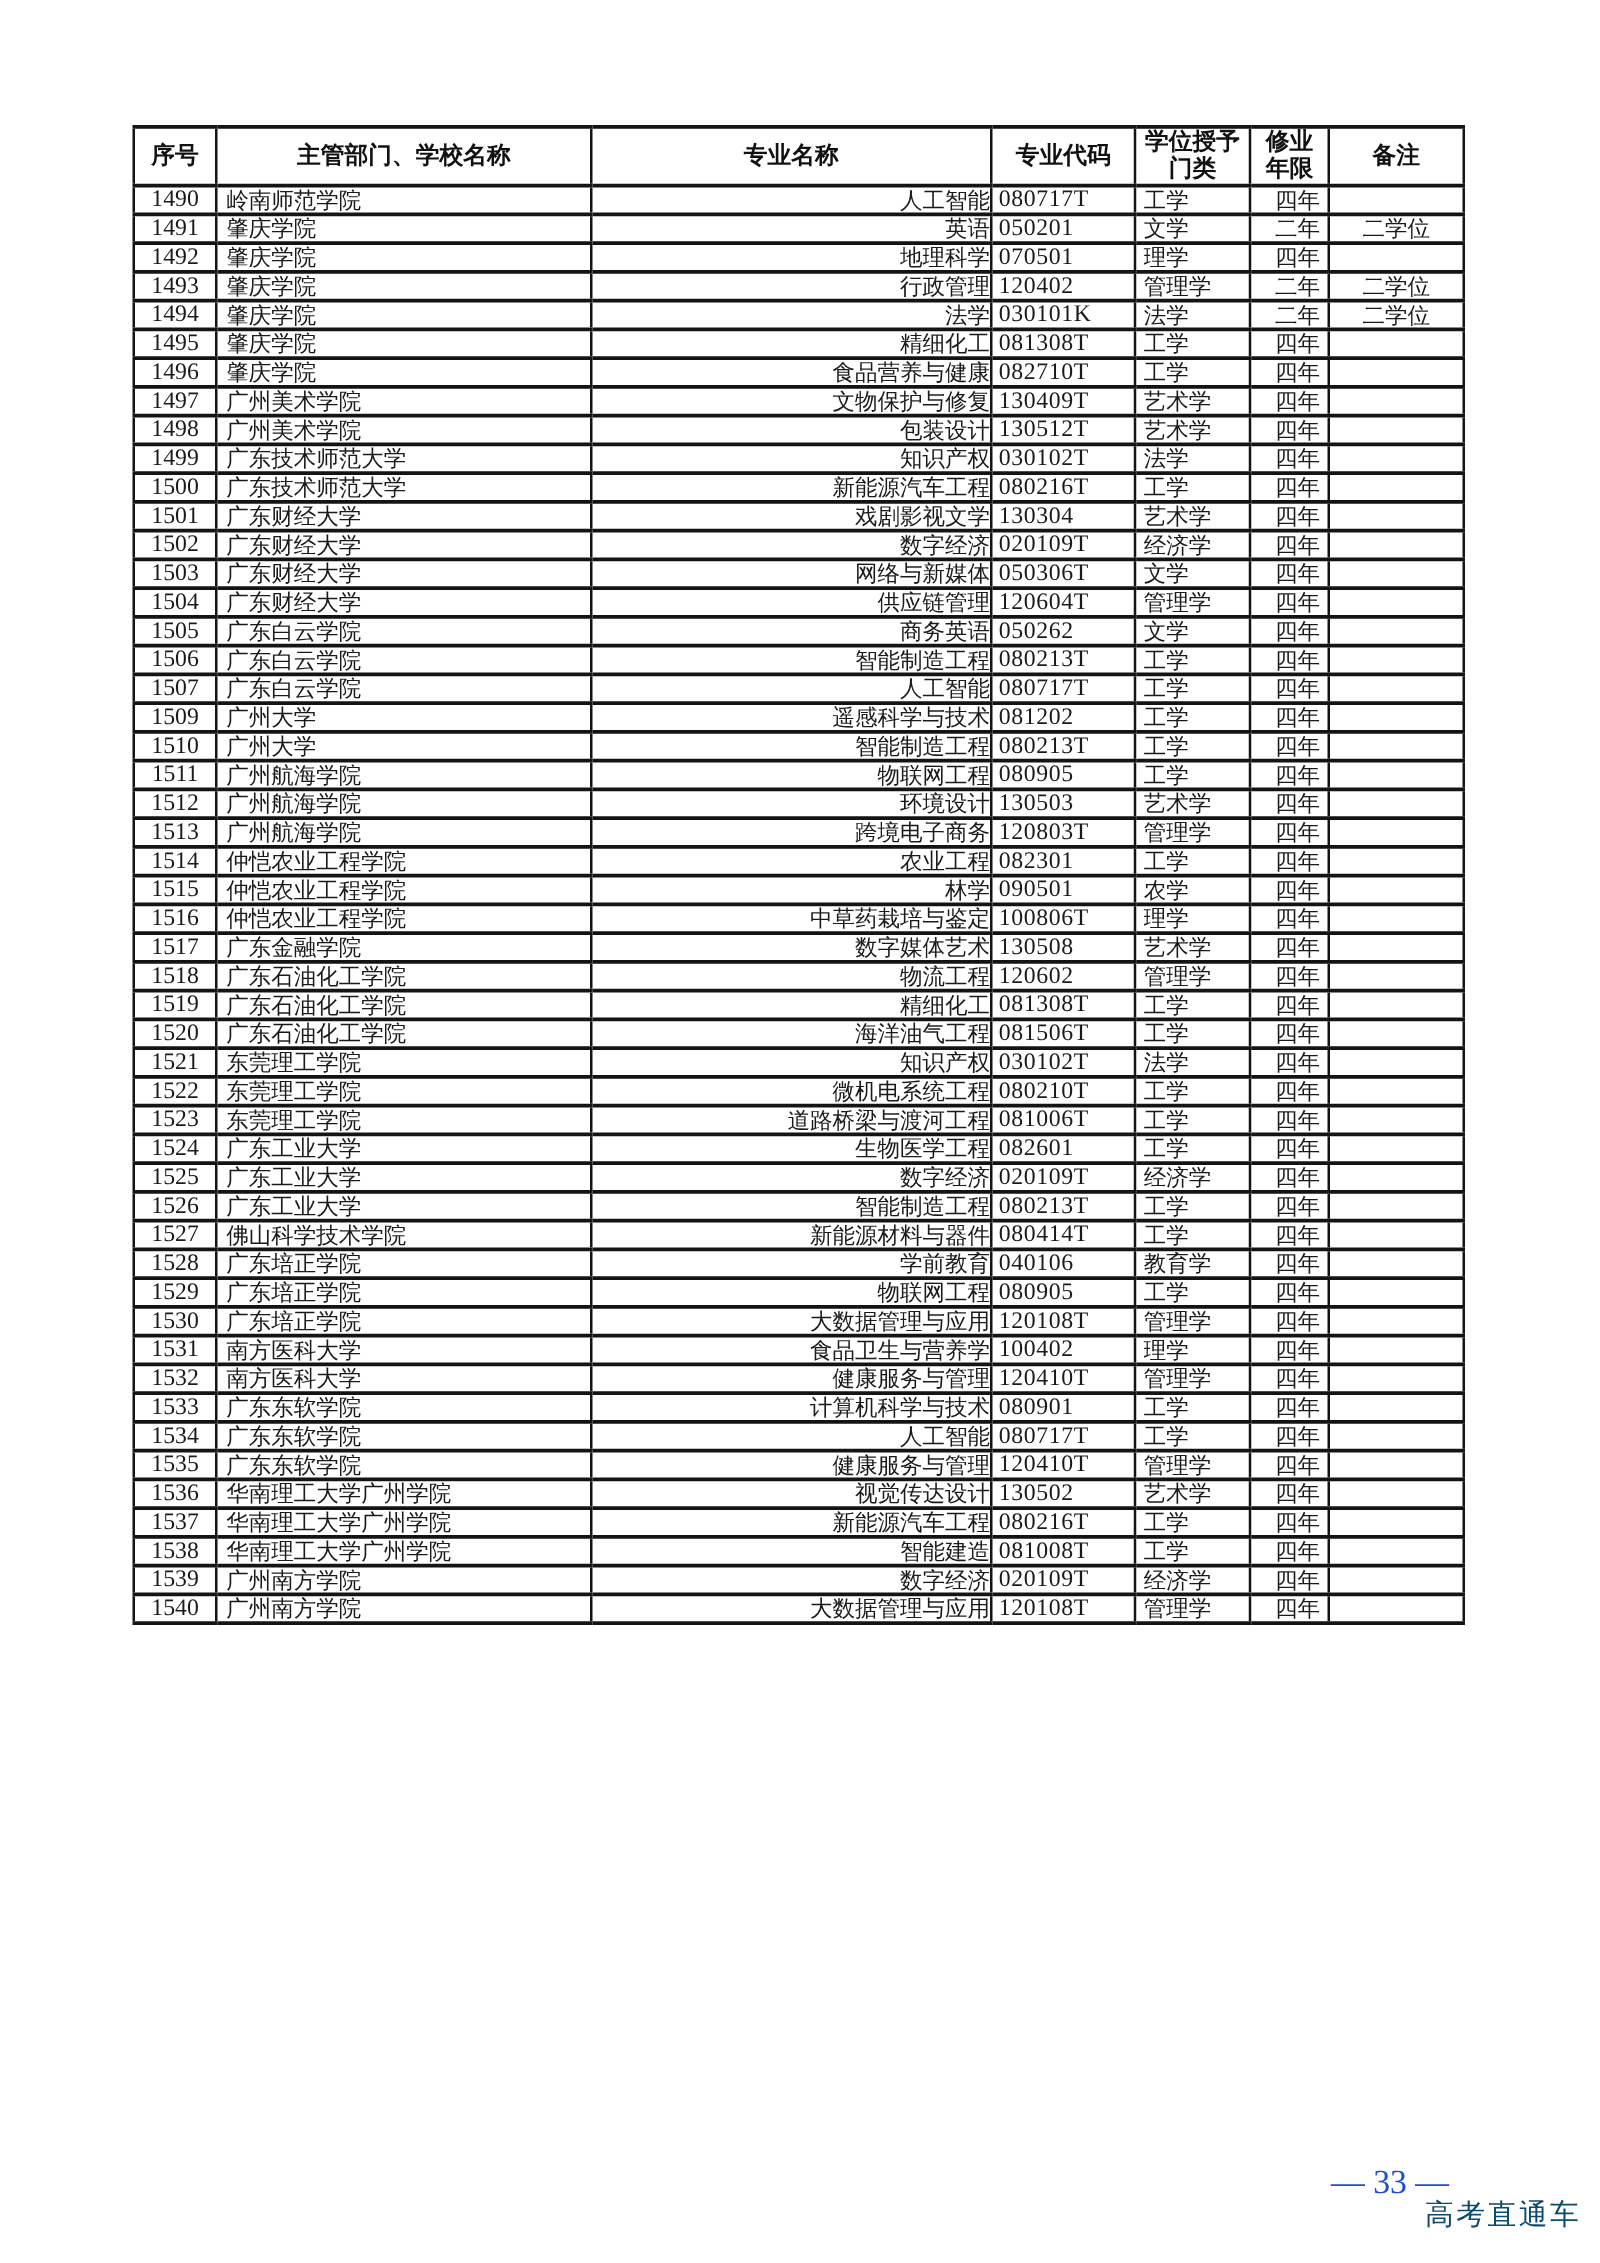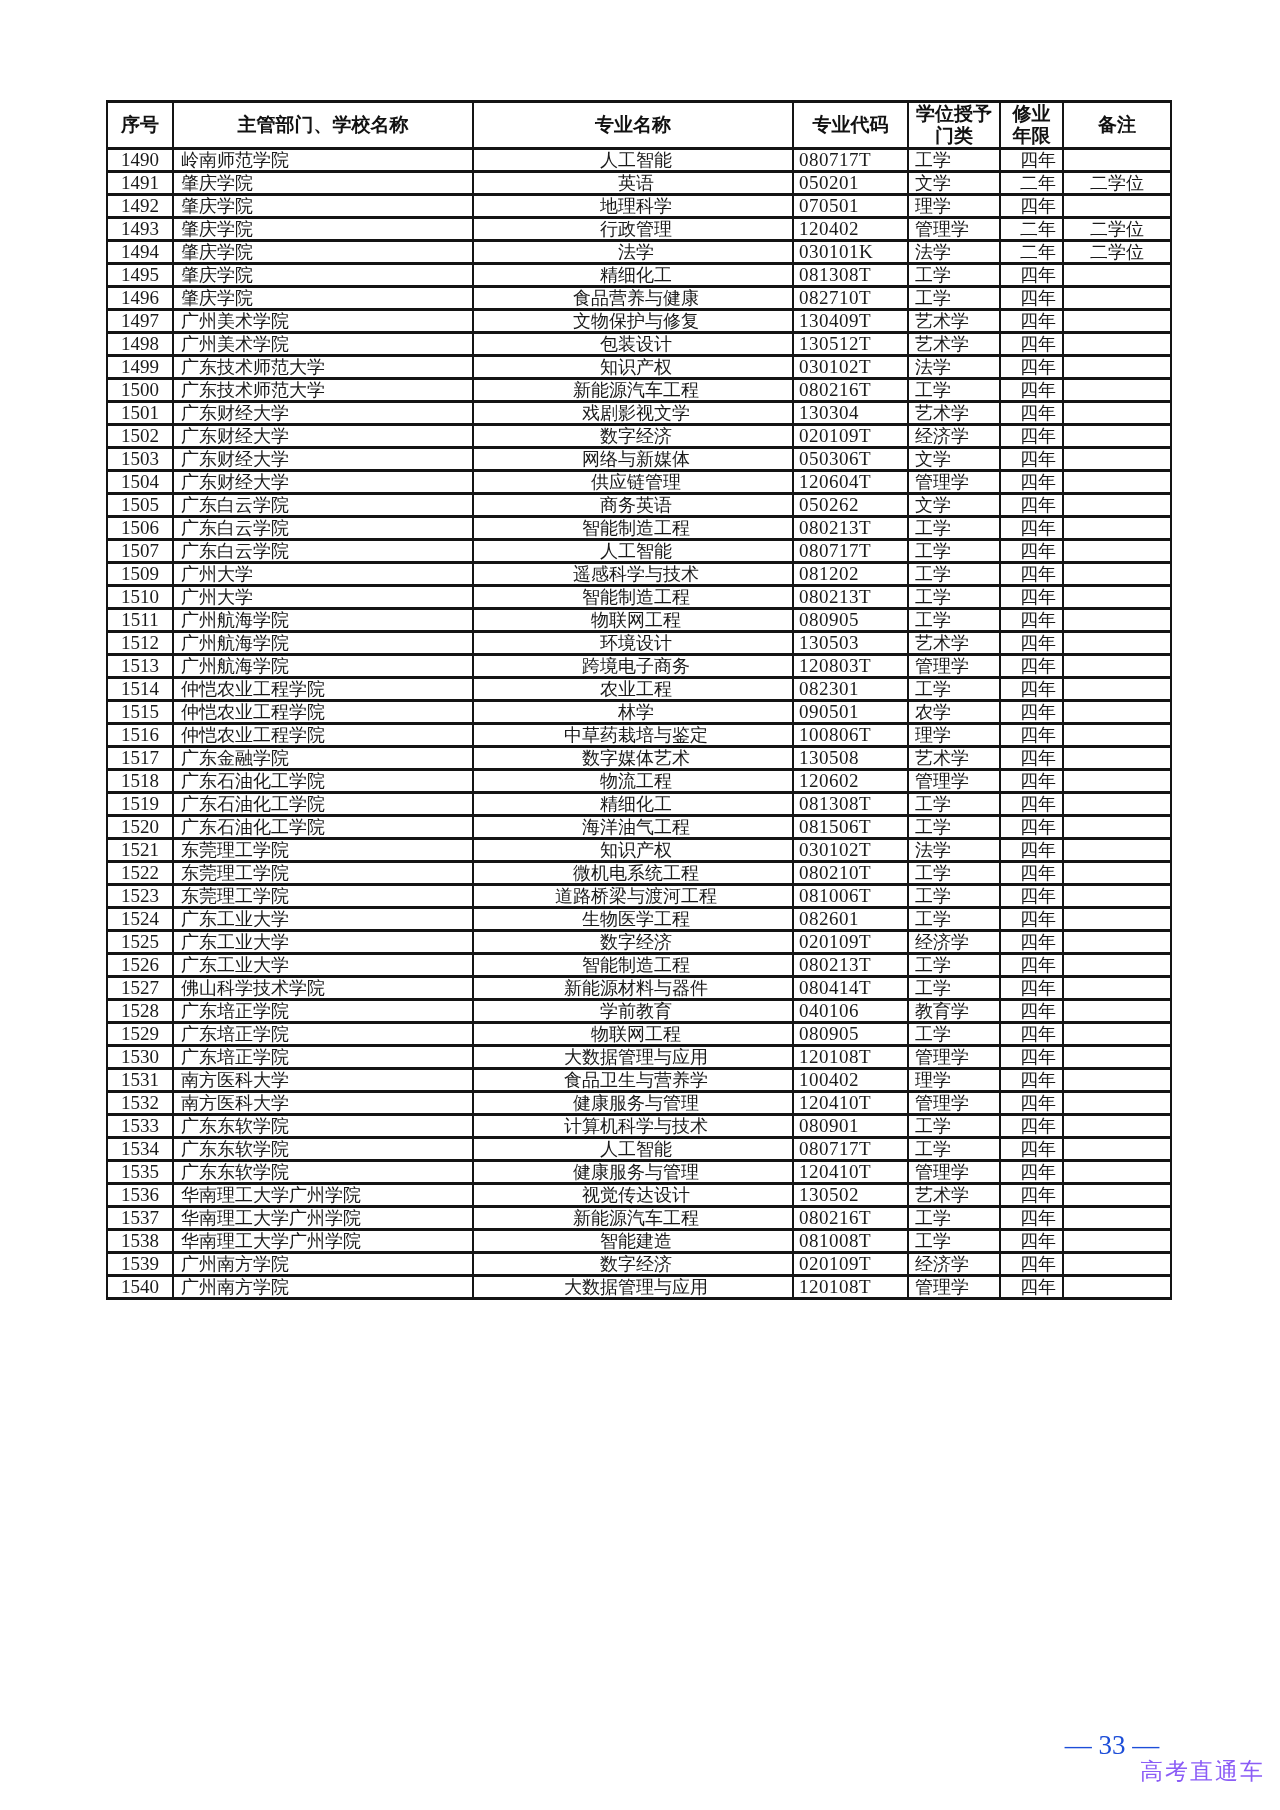--- a/index.html
+++ b/index.html
@@ -43,42 +43,42 @@
     white-space: pre-line;
     color: #111111;
   }
   .doc-table td {
     font-size: 18px;
     line-height: 1;
     vertical-align: middle;
   }
   td.c-no     { text-align: center; font-size: 19px; }
   td.c-school { text-align: left; padding-left: 7px; margin-top: 12px; }
-  td.c-major  { text-align: center; padding-left: 6px; }
+  td.c-major  { text-align: right; padding-left: 6px; }
   td.c-code   { text-align: left; padding-left: 5px; font-size: 19px; letter-spacing: 0.5px; }
   td.c-category { text-align: left; padding-left: 6px; }
   td.c-years  { text-align: center; padding-left: 13px; }
   td.c-note   { text-align: center; }
   .page-number {
     position: absolute;
     top: 1730px;
     left: 1042px;
     width: 140px;
     text-align: center;
     font-size: 27px;
     color: #1d4ed8;
     font-family: "Liberation Serif", "DejaVu Serif", serif;
   }
   .watermark {
     position: absolute;
     top: 1756px;
     left: 1140px;
     font-size: 23px;
     letter-spacing: 2px;
-    color: #8b5cf6;
+    color: #0c4a6e;
     font-family: "Liberation Sans", "DejaVu Sans", sans-serif;
   }
 </style>
 </head>
 <body>
 
 <table class="doc-table">
   <colgroup>
     <col style="width:66px">
     <col style="width:300px">

